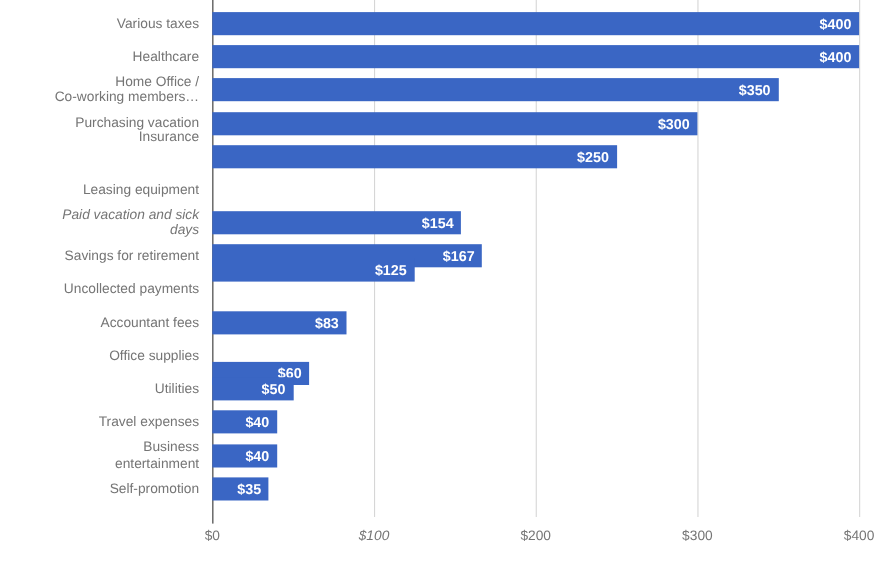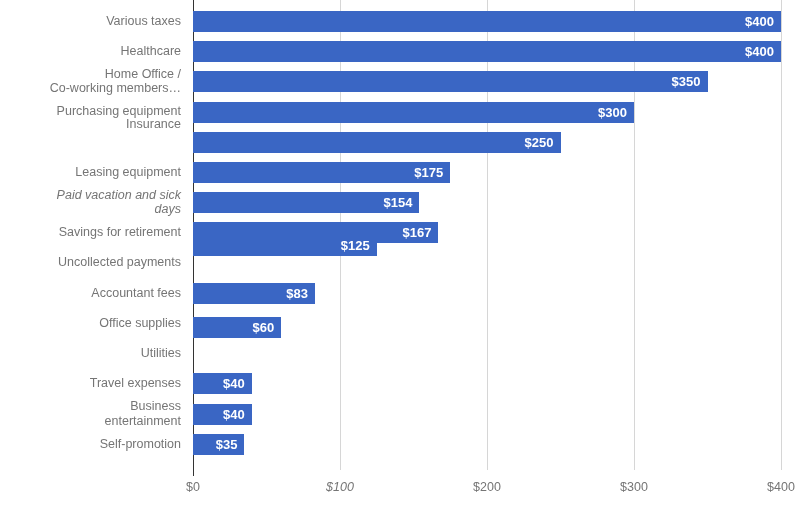--- a/index.html
+++ b/index.html
@@ -133,21 +133,21 @@
 </head>
 <body>
 
 <div id="chart-root">
 
   <div class="cat-labels">
       <div class="cat-label" style="top: 6px;">Various taxes</div>
       <div class="cat-label" style="top: 36.2px;">Healthcare</div>
       <div class="cat-label" style="top: 66.4px;">Home Office /
 Co-working members…</div>
-      <div class="cat-label" style="top: 96.6px;">Purchasing equipment</div>
+      <div class="cat-label" style="top: 96.6px;">Purchasing vacation</div>
       <div class="cat-label" style="top: 109px;">Insurance</div>
       <div class="cat-label" style="top: 157px;">Leasing equipment</div>
       <div class="cat-label" style="top: 187.2px; font-style: italic;">Paid vacation and sick
 days</div>
       <div class="cat-label" style="top: 217.4px;">Savings for retirement</div>
       <div class="cat-label" style="top: 247.6px;">Uncollected payments</div>
       <div class="cat-label" style="top: 277.8px;">Accountant fees</div>
       <div class="cat-label" style="top: 308px;">Office supplies</div>
       <div class="cat-label" style="top: 338.2px;">Utilities</div>
       <div class="cat-label" style="top: 368.4px;">Travel expenses</div>
@@ -178,43 +178,43 @@
           <div class="bar-value" style="width: 514.5px;">$350</div>
         </div>
         <div class="bar-row" style="top: 96.6px;">
           <div class="bar" style="width: 441px; background: rgb(58, 102, 196);"></div>
           <div class="bar-value" style="width: 441px;">$300</div>
         </div>
         <div class="bar-row" style="top: 126.8px;">
           <div class="bar" style="width: 367.5px; background: rgb(58, 102, 196);"></div>
           <div class="bar-value" style="width: 367.5px;">$250</div>
         </div>
-        <div class="bar-row" style="top: 157px;">
-          <div class="bar" style="width: 257.25px; background: rgb(58, 102, 196);"></div>
-          <div class="bar-value" style="width: 257.25px;">$175</div>
-        </div>
         <div class="bar-row" style="top: 187.2px;">
           <div class="bar" style="width: 226.38px; background: rgb(58, 102, 196);"></div>
           <div class="bar-value" style="width: 226.38px;">$154</div>
         </div>
         <div class="bar-row" style="top: 217.4px;">
           <div class="bar" style="width: 245.49px; background: rgb(58, 102, 196);"></div>
           <div class="bar-value" style="width: 245.49px;">$167</div>
         </div>
         <div class="bar-row" style="top: 230px;">
           <div class="bar" style="width: 183.75px; background: rgb(58, 102, 196);"></div>
           <div class="bar-value" style="width: 183.75px;">$125</div>
         </div>
         <div class="bar-row" style="top: 277.8px;">
           <div class="bar" style="width: 122.01px; background: rgb(58, 102, 196);"></div>
           <div class="bar-value" style="width: 122.01px;">$83</div>
         </div>
-        <div class="bar-row" style="top: 312px;">
+        <div class="bar-row" style="top: 324px;">
           <div class="bar" style="width: 88.2px; background: rgb(58, 102, 196);"></div>
           <div class="bar-value" style="width: 88.2px;">$60</div>
+        </div>
+        <div class="bar-row" style="top: 338.2px;">
+          <div class="bar" style="width: 73.5px; background: rgb(58, 102, 196);"></div>
+          <div class="bar-value" style="width: 73.5px;">$50</div>
         </div>
         <div class="bar-row" style="top: 368.4px;">
           <div class="bar" style="width: 58.8px; background: rgb(58, 102, 196);"></div>
           <div class="bar-value" style="width: 58.8px;">$40</div>
         </div>
         <div class="bar-row" style="top: 398.6px;">
           <div class="bar" style="width: 58.8px; background: rgb(58, 102, 196);"></div>
           <div class="bar-value" style="width: 58.8px;">$40</div>
         </div>
         <div class="bar-row" style="top: 428.8px;">

